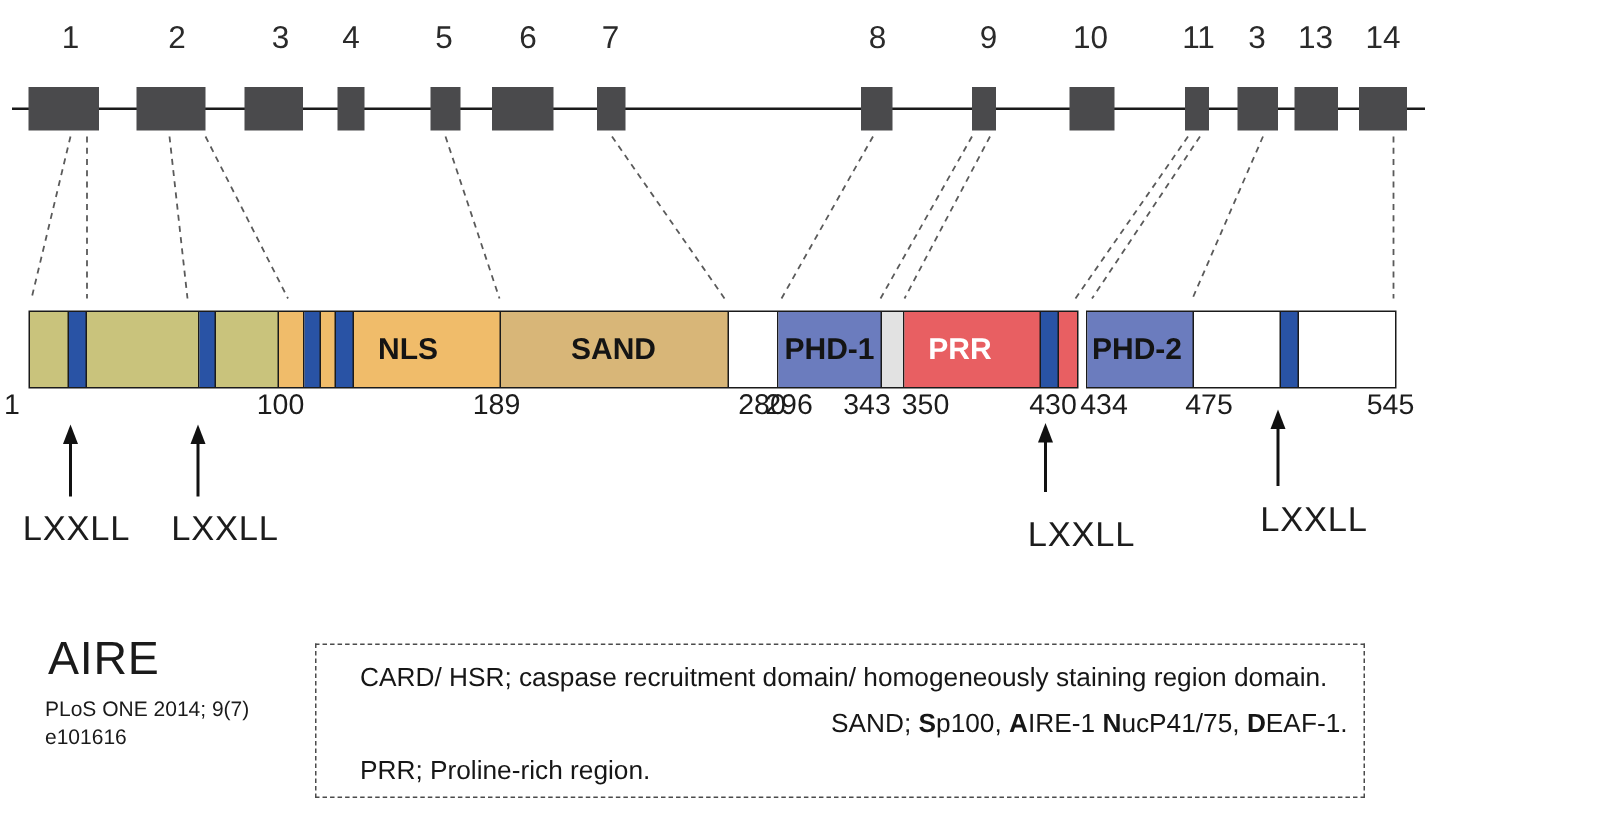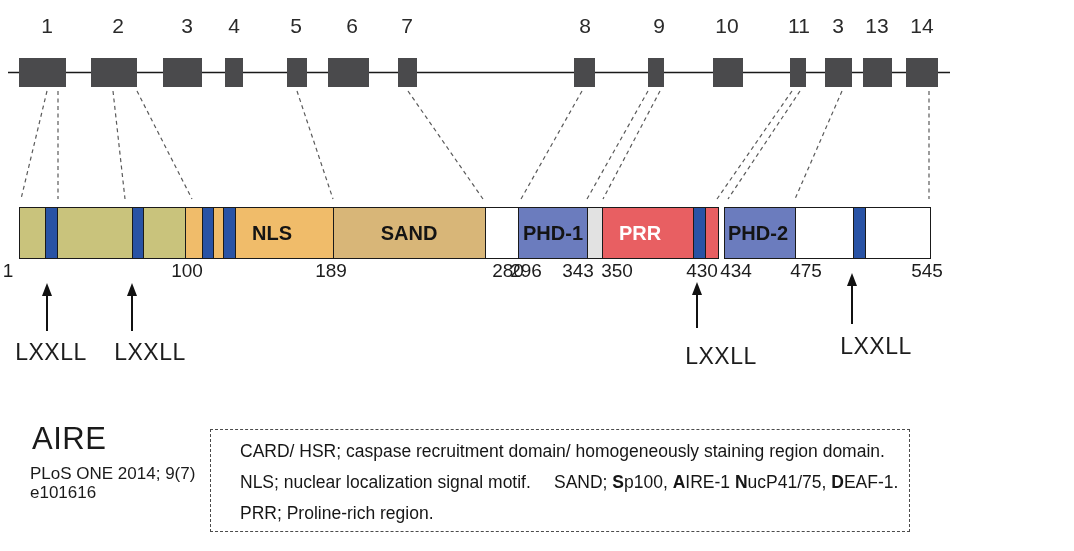--- a/index.html
+++ b/index.html
@@ -23,21 +23,21 @@
   .c-phd{background:#6b7cbe;}
   .c-gray{background:#e2e2e2;}
   .c-red{background:#e85f62;}
   .dom-label{position:absolute;top:222px;font-size:20px;font-weight:bold;color:#141414;transform:translateX(-50%);white-space:nowrap;}
   .dom-label.white{color:#ffffff;}
   .pos{position:absolute;top:260px;font-size:19px;color:#1c1c1c;transform:translateX(-50%);white-space:nowrap;}
   .card-label{position:absolute;top:262px;font-size:20px;color:#1c1c1c;transform:translateX(-50%);white-space:nowrap;}
   .motif{position:absolute;font-size:23px;color:#1c1c1c;transform:translateX(-50%);letter-spacing:0.5px;}
   
   .title{position:absolute;left:32px;top:421px;font-size:31px;color:#1a1a1a;letter-spacing:0.5px;}
-  .cite{position:absolute;left:30px;font-size:17px;color:#1a1a1a;}
+  .cite{position:absolute;left:30px;font-size:14px;color:#1a1a1a;}
   
   .legend-box{position:absolute;left:210px;top:429px;width:700px;height:103px;border:1.5px dashed #4b4b4b;background:#ffffff;box-sizing:border-box;}
   .legend-row{position:absolute;font-size:17.5px;color:#161616;white-space:nowrap;}
   .legend-row b{font-weight:bold;}
   svg{position:absolute;left:0;top:0;}
 </style>
 </head>
 <body>
 
 <div id="canvas">
@@ -159,17 +159,16 @@
   <span class="motif" style="left:150px;top:339px">LXXLL</span>
   <span class="motif" style="left:721px;top:343px">LXXLL</span>
   <span class="motif" style="left:876px;top:333px">LXXLL</span>
 
   <div class="title">AIRE</div>
   <div class="cite" style="top:464px">PLoS ONE 2014; 9(7)</div>
   <div class="cite" style="top:483px">e101616</div>
 
   <div class="legend-box"></div>
   <div class="legend-row" style="left:240px;top:441px">CARD/ HSR;  caspase recruitment domain/ homogeneously staining region domain.</div>
-  <div class="legend-row" style="left:240px;top:472px">NLS; nuclear localization signal motif.</div>
   <div class="legend-row" style="left:554px;top:472px"><span>SAND; </span><b>S</b><span>p100, </span><b>A</b><span>IRE-1 </span><b>N</b><span>ucP41/75, </span><b>D</b><span>EAF-1.</span></div>
   <div class="legend-row" style="left:240px;top:503px">PRR;  Proline-rich region.</div>
 
 </div>
 
 </body></html>

